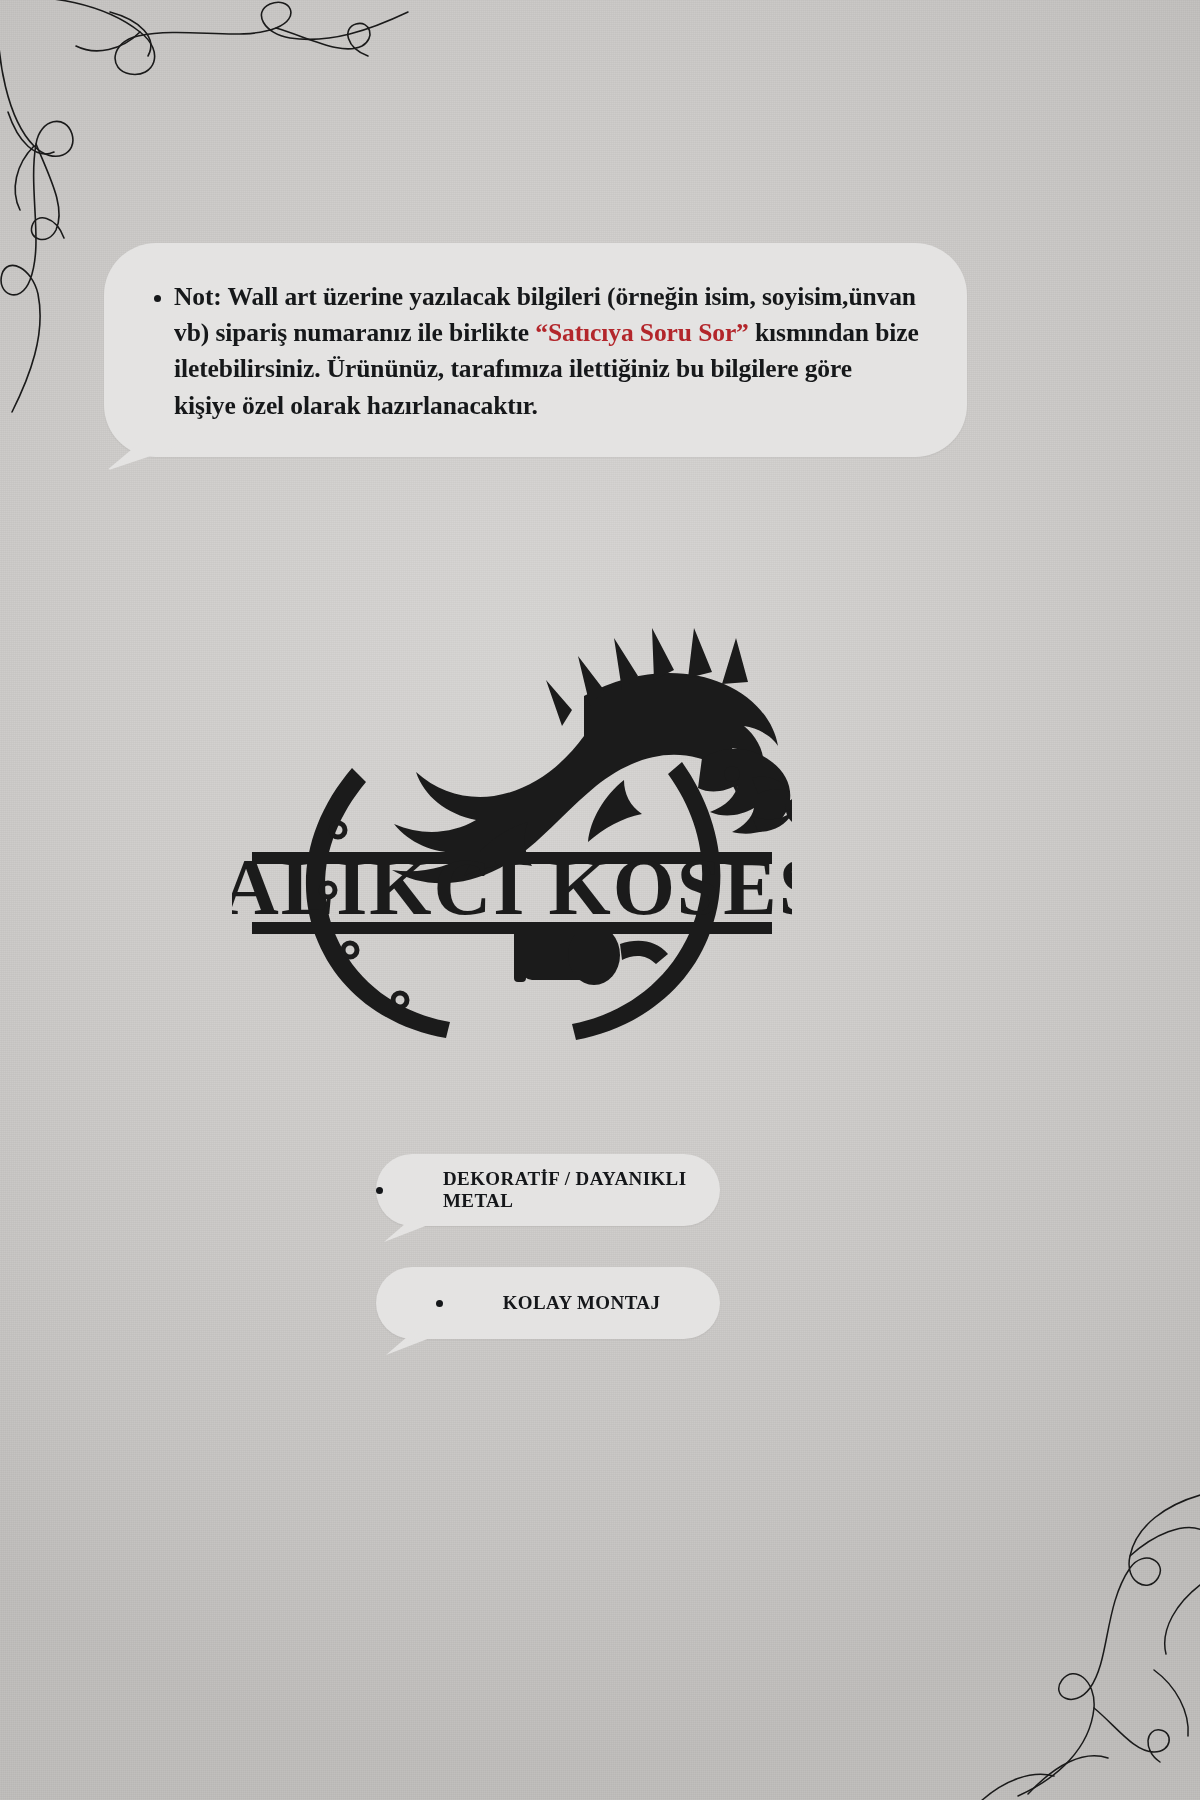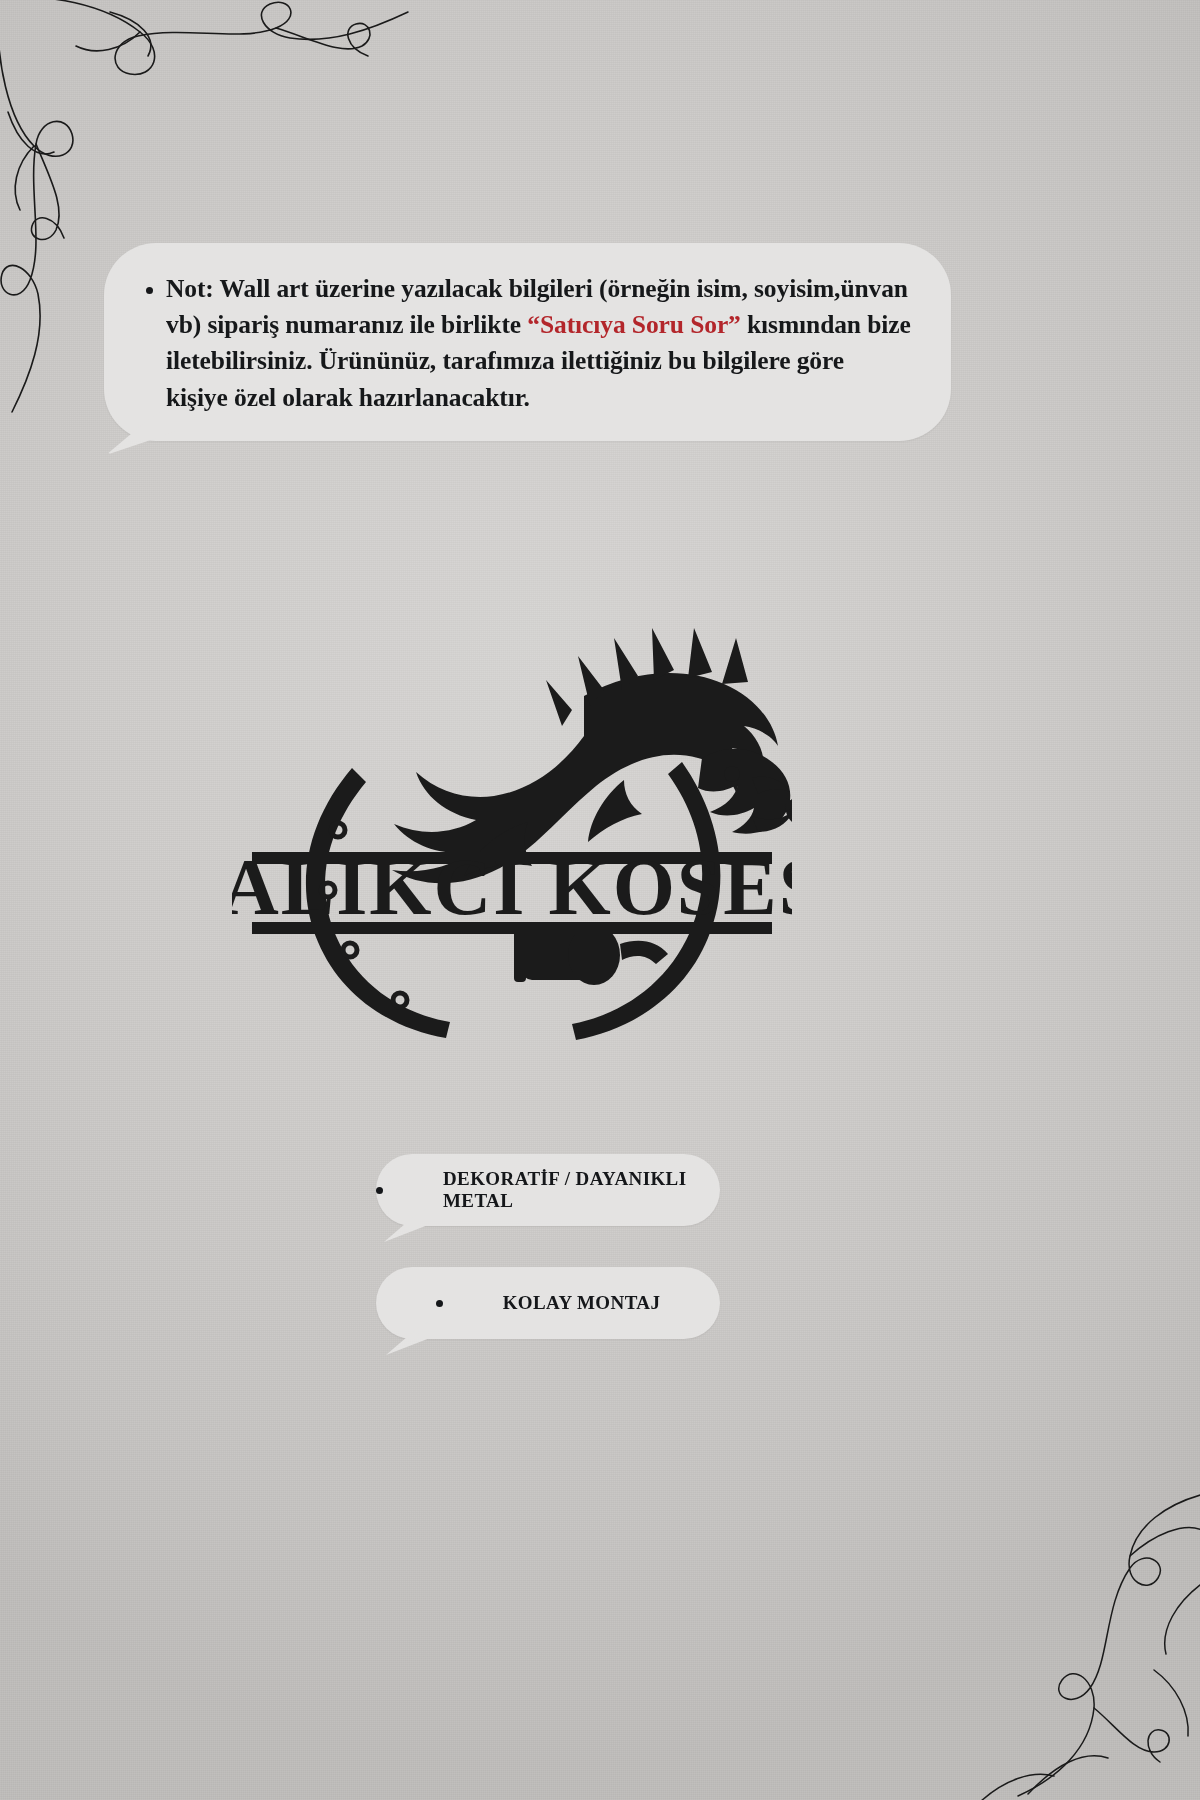--- a/index.html
+++ b/index.html
@@ -47,21 +47,21 @@
     border-radius: 48px;
     box-shadow: 0 1px 2px rgba(0,0,0,0.06);
   }
 
   .note-bubble {
     left: 104px;
     top: 243px;
     width: 847px;
     height: 198px;
     border-radius: 52px;
-    padding: 0;
+    padding: 8px;
   }
   .note-bubble .tail {
     position: absolute;
     left: 2px;
     bottom: -14px;
     width: 70px;
     height: 52px;
     background: #e4e3e2;
     border-bottom-left-radius: 8px;
     clip-path: polygon(100% 0, 100% 55%, 0 100%, 62% 30%);

